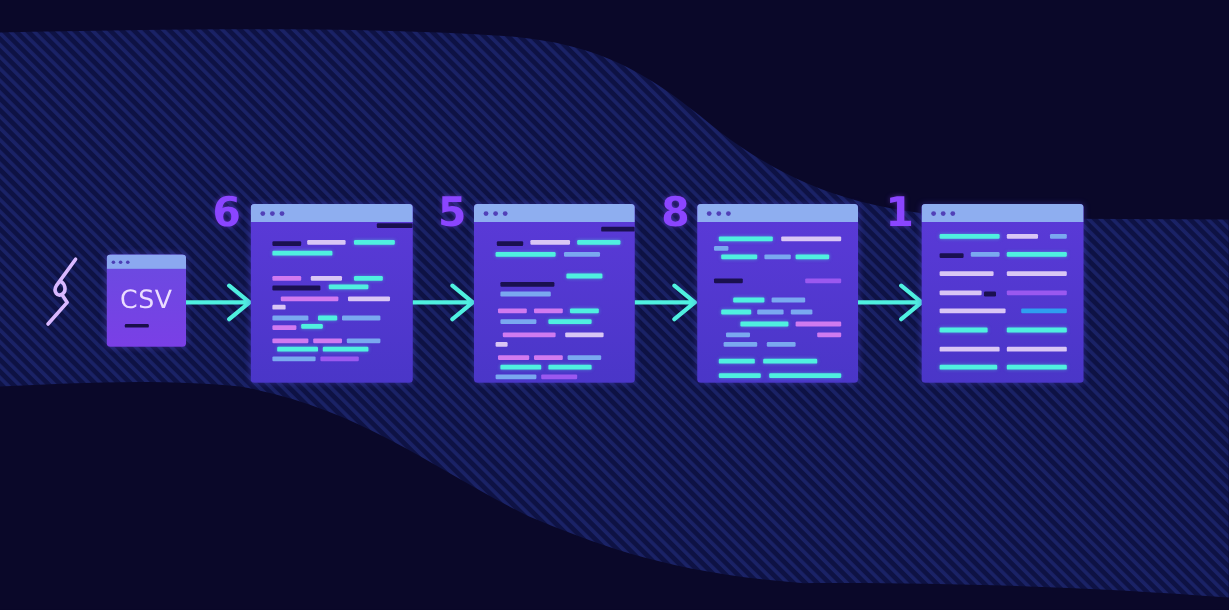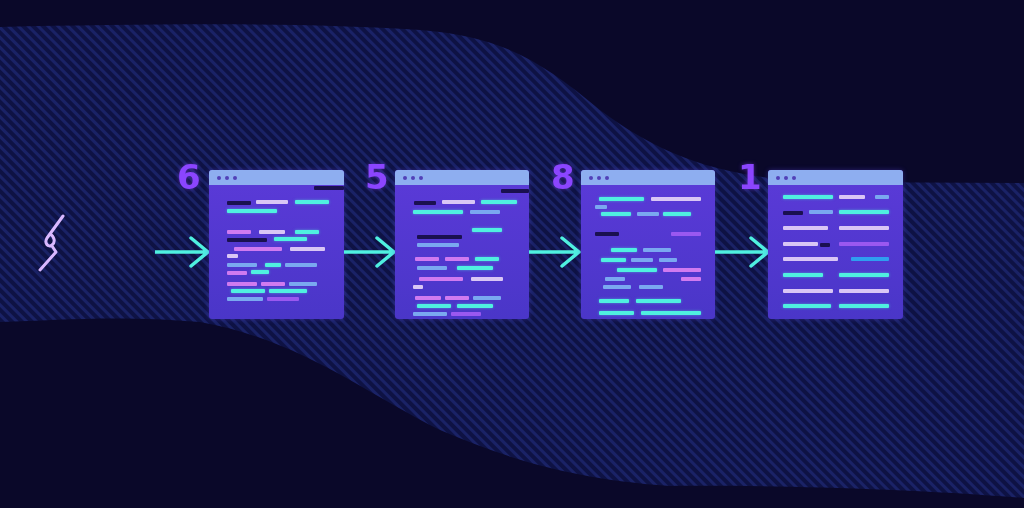--- a/index.html
+++ b/index.html
@@ -74,20 +74,29 @@
   </defs>
   <path d="M0,27 C150,24 300,22 420,30 C500,36 540,60 600,110 C660,155 720,178 820,182 L1024,183 L1024,498 C900,488 760,485 670,486 C560,478 500,455 440,430 C360,390 300,340 200,322 C120,315 60,320 0,322 Z" fill="url(#stripes)"></path>
 </svg>
 
 <div class="stage">
 
   <svg class="spark" viewBox="0 0 36 62" xmlns="http://www.w3.org/2000/svg">
     <path d="M29,4 L13,26 C10,31 14,36 18,33 C22,30 20,24 16,22 M18,34 L22,40 L6,58" fill="none" stroke="#d9b8ff" stroke-width="3" stroke-linecap="round" stroke-linejoin="round"></path>
   </svg>
 
+  <div class="csv-card">
+    <div class="bar">
+      <span class="dot"></span>
+      <span class="dot"></span>
+      <span class="dot"></span>
+    </div>
+    <div class="csv-label">CSV</div>
+    <div class="csv-underline"></div>
+  </div>
 
   <svg class="arrow" style="left:155px;top:232px;width:56px;" viewBox="0 0 56 40" xmlns="http://www.w3.org/2000/svg">
     <path d="M0,20 L53,20 M36,6 L53,20 L36,34" fill="none" stroke="#4ff0e0" stroke-width="3.5" stroke-linecap="round" stroke-linejoin="round"></path>
   </svg>
 
   <div class="step-num" style="left:177px;top:160px;">6</div>
   <div class="win" style="left:209px;width:135px;">
     <div class="titlebar">
       <span class="dot"></span>
       <span class="dot"></span>

